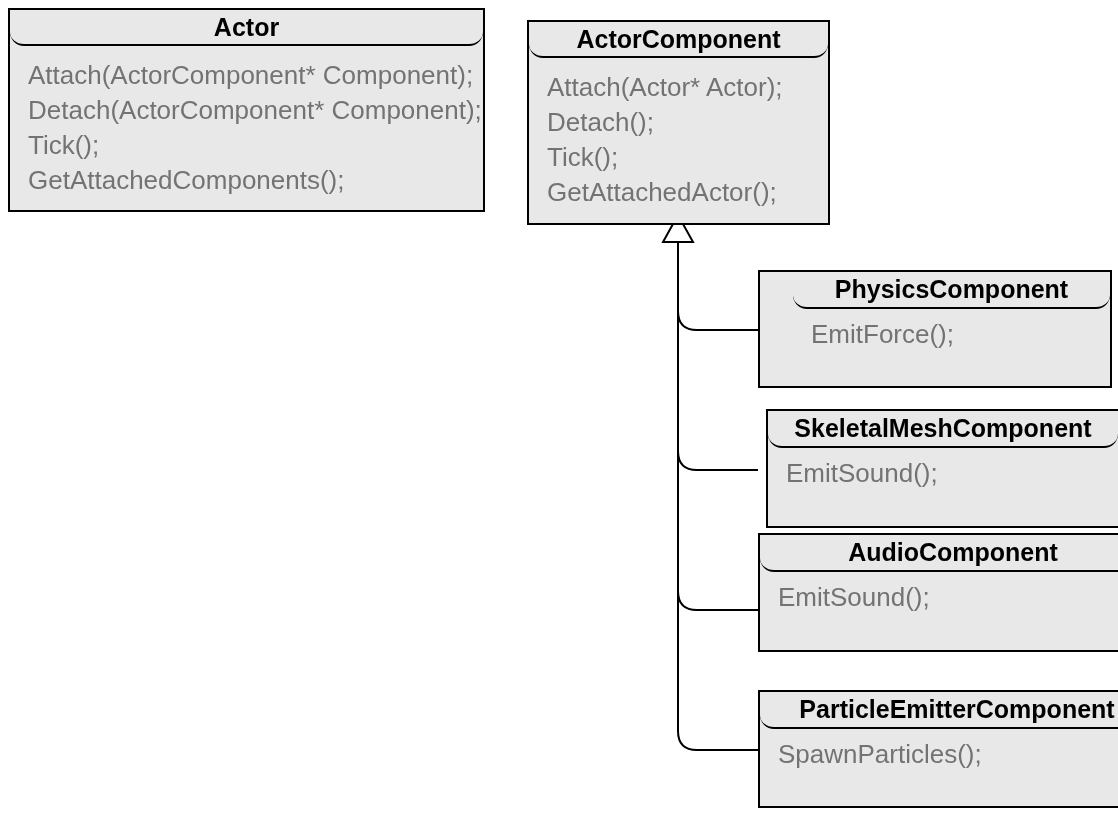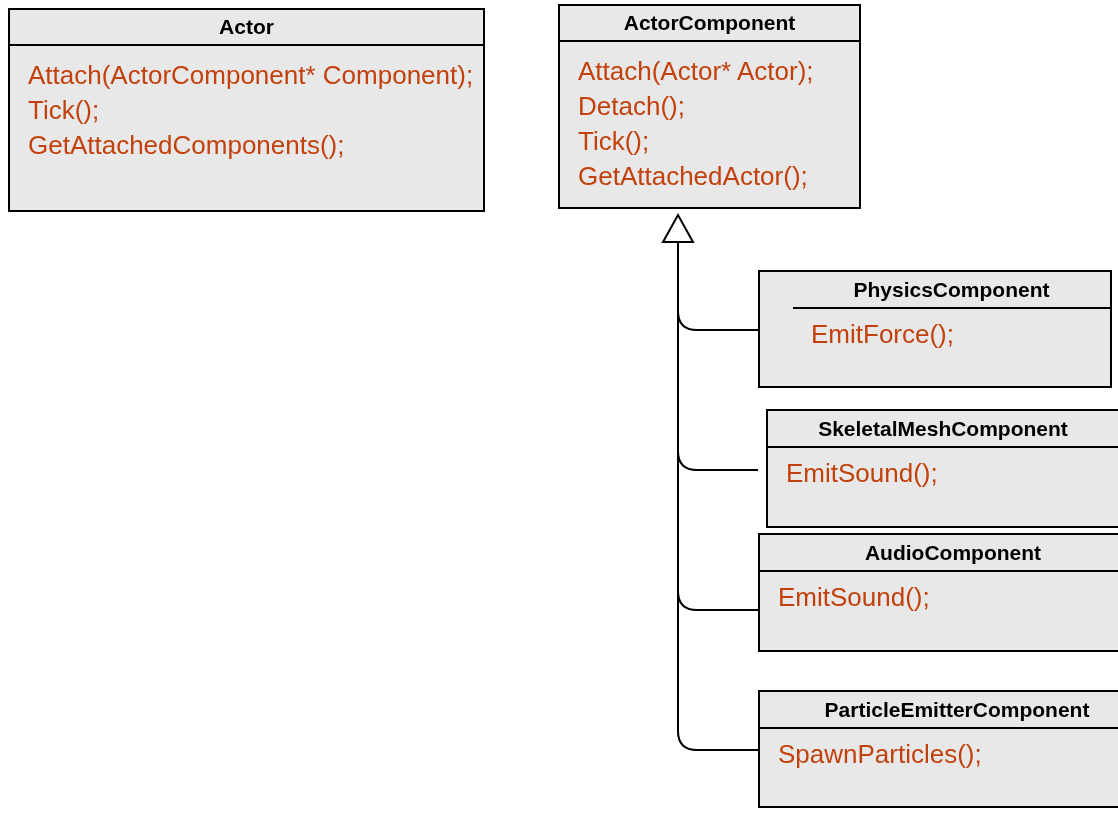--- a/index.html
+++ b/index.html
@@ -25,40 +25,41 @@
   }
   .cls {
     position: absolute;
     background: #e8e8e8;
     border: 2px solid #000000;
     box-sizing: border-box;
   }
   .cls-header {
     border-bottom: 2px solid #000000;
     font-weight: bold;
-    font-size: 21px;
+    font-size: 25px;
     text-align: center;
     color: #000000;
     height: 34px;
     line-height: 34px;
     white-space: nowrap;
     overflow: hidden;
+    border-radius: 14px;
   }
   .cls-body {
     padding: 12px 6px 0 18px;
   }
   .method {
     font-size: 26px;
     line-height: 35px;
-    color: #c2410c;
+    color: #737373;
     white-space: nowrap;
   }
   
   #box-actor            { left: 8px;   top: 8px;   width: 477px; height: 204px; }
-  #box-actor-component  { left: 527px; top: 4px;   width: 303px; height: 205px; margin-left: 31px; }
+  #box-actor-component  { left: 527px; top: 20px;   width: 303px; height: 205px; }
   #box-physics          { left: 758px; top: 270px; width: 354px; height: 118px; padding-left: 33px; }
   #box-skeletal         { left: 758px; top: 409px; width: 354px; height: 119px; margin-left: 8px; }
   #box-audio            { left: 758px; top: 533px; width: 390px; height: 119px; }
   #box-particle         { left: 758px; top: 690px; width: 398px; height: 118px; }
   #box-physics .cls-header,
   #box-skeletal .cls-header,
   #box-audio .cls-header,
   #box-particle .cls-header { height: 35px; line-height: 35px; }
   #box-physics .cls-body,
   #box-skeletal .cls-body,
@@ -82,20 +83,21 @@
 
     <path d="M 678 731 Q 678 750 697 750 L 758 750" fill="none" stroke="#000000" stroke-width="2"></path>
 
     <polygon points="678,215 663,242 693,242" fill="#ffffff" stroke="#000000" stroke-width="2"></polygon>
   </svg>
 
   <div class="cls" id="box-actor">
     <div class="cls-header">Actor</div>
     <div class="cls-body">
       <div class="method">Attach(ActorComponent* Component);</div>
+      <div class="method">Detach(ActorComponent* Component);</div>
       <div class="method">Tick();</div>
       <div class="method">GetAttachedComponents();</div>
     </div>
   </div>
 
   <div class="cls" id="box-actor-component">
     <div class="cls-header">ActorComponent</div>
     <div class="cls-body">
       <div class="method">Attach(Actor* Actor);</div>
       <div class="method">Detach();</div>

